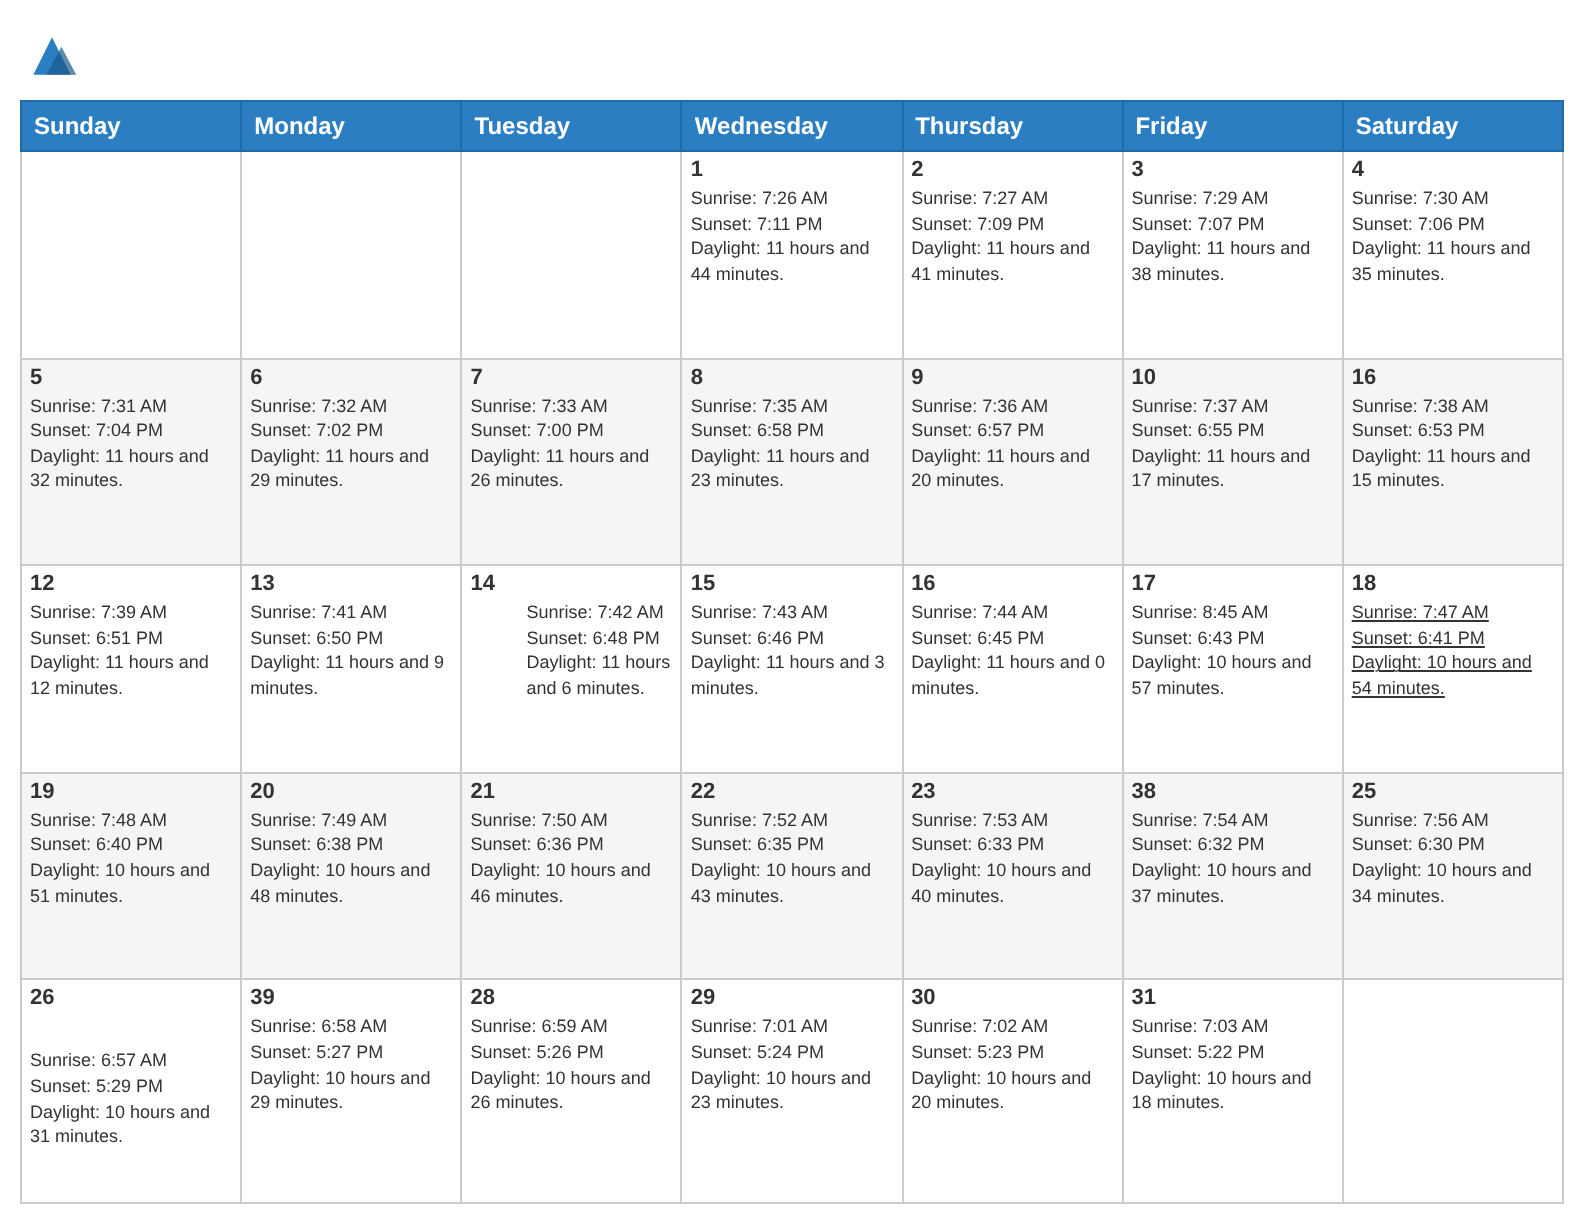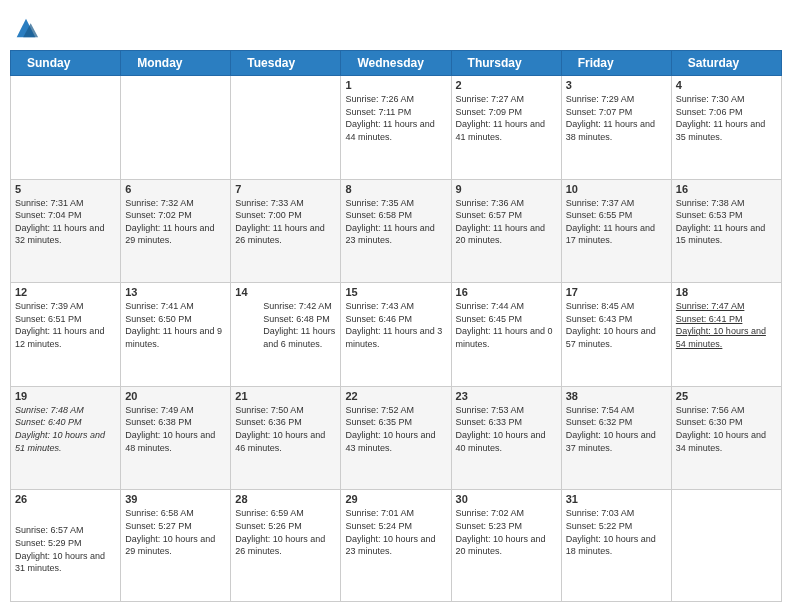--- a/index.html
+++ b/index.html
@@ -65,21 +65,21 @@
       border: 1px solid #ccc;
       border-collapse: collapse;
       width: 100%;
       table-layout: fixed;
     }
     .calendar th {
       background-color: #2b7ec1;
       color: #fff;
       font-size: 12px;
       font-weight: bold;
-      padding: 5px 16px;
+      padding: 5px 6px;
       text-align: left;
       border: 1px solid #2269a8;
     }
     .calendar td {
       vertical-align: top;
       border: 1px solid #ccc;
       padding: 3px 4px;
       font-size: 9px;
       color: #333;
       height: 82px;
@@ -252,21 +252,21 @@
           <td>
             <span class="day-number">18</span>
             <div class="day-info" style="white-space: pre-line; text-decoration: underline;">Sunrise: 7:47 AM
 Sunset: 6:41 PM
 Daylight: 10 hours and 54 minutes.</div>
           </td>
         </tr>
         <tr>
           <td>
             <span class="day-number">19</span>
-            <div class="day-info" style="white-space: pre-line; font-style: italic;">Sunrise: 7:48 AM
+            <div class="day-info" style="white-space: pre-line;">Sunrise: 7:48 AM
 Sunset: 6:40 PM
 Daylight: 10 hours and 51 minutes.</div>
           </td>
           <td>
             <span class="day-number">20</span>
             <div class="day-info" style="white-space: pre-line;">Sunrise: 7:49 AM
 Sunset: 6:38 PM
 Daylight: 10 hours and 48 minutes.</div>
           </td>
           <td>

